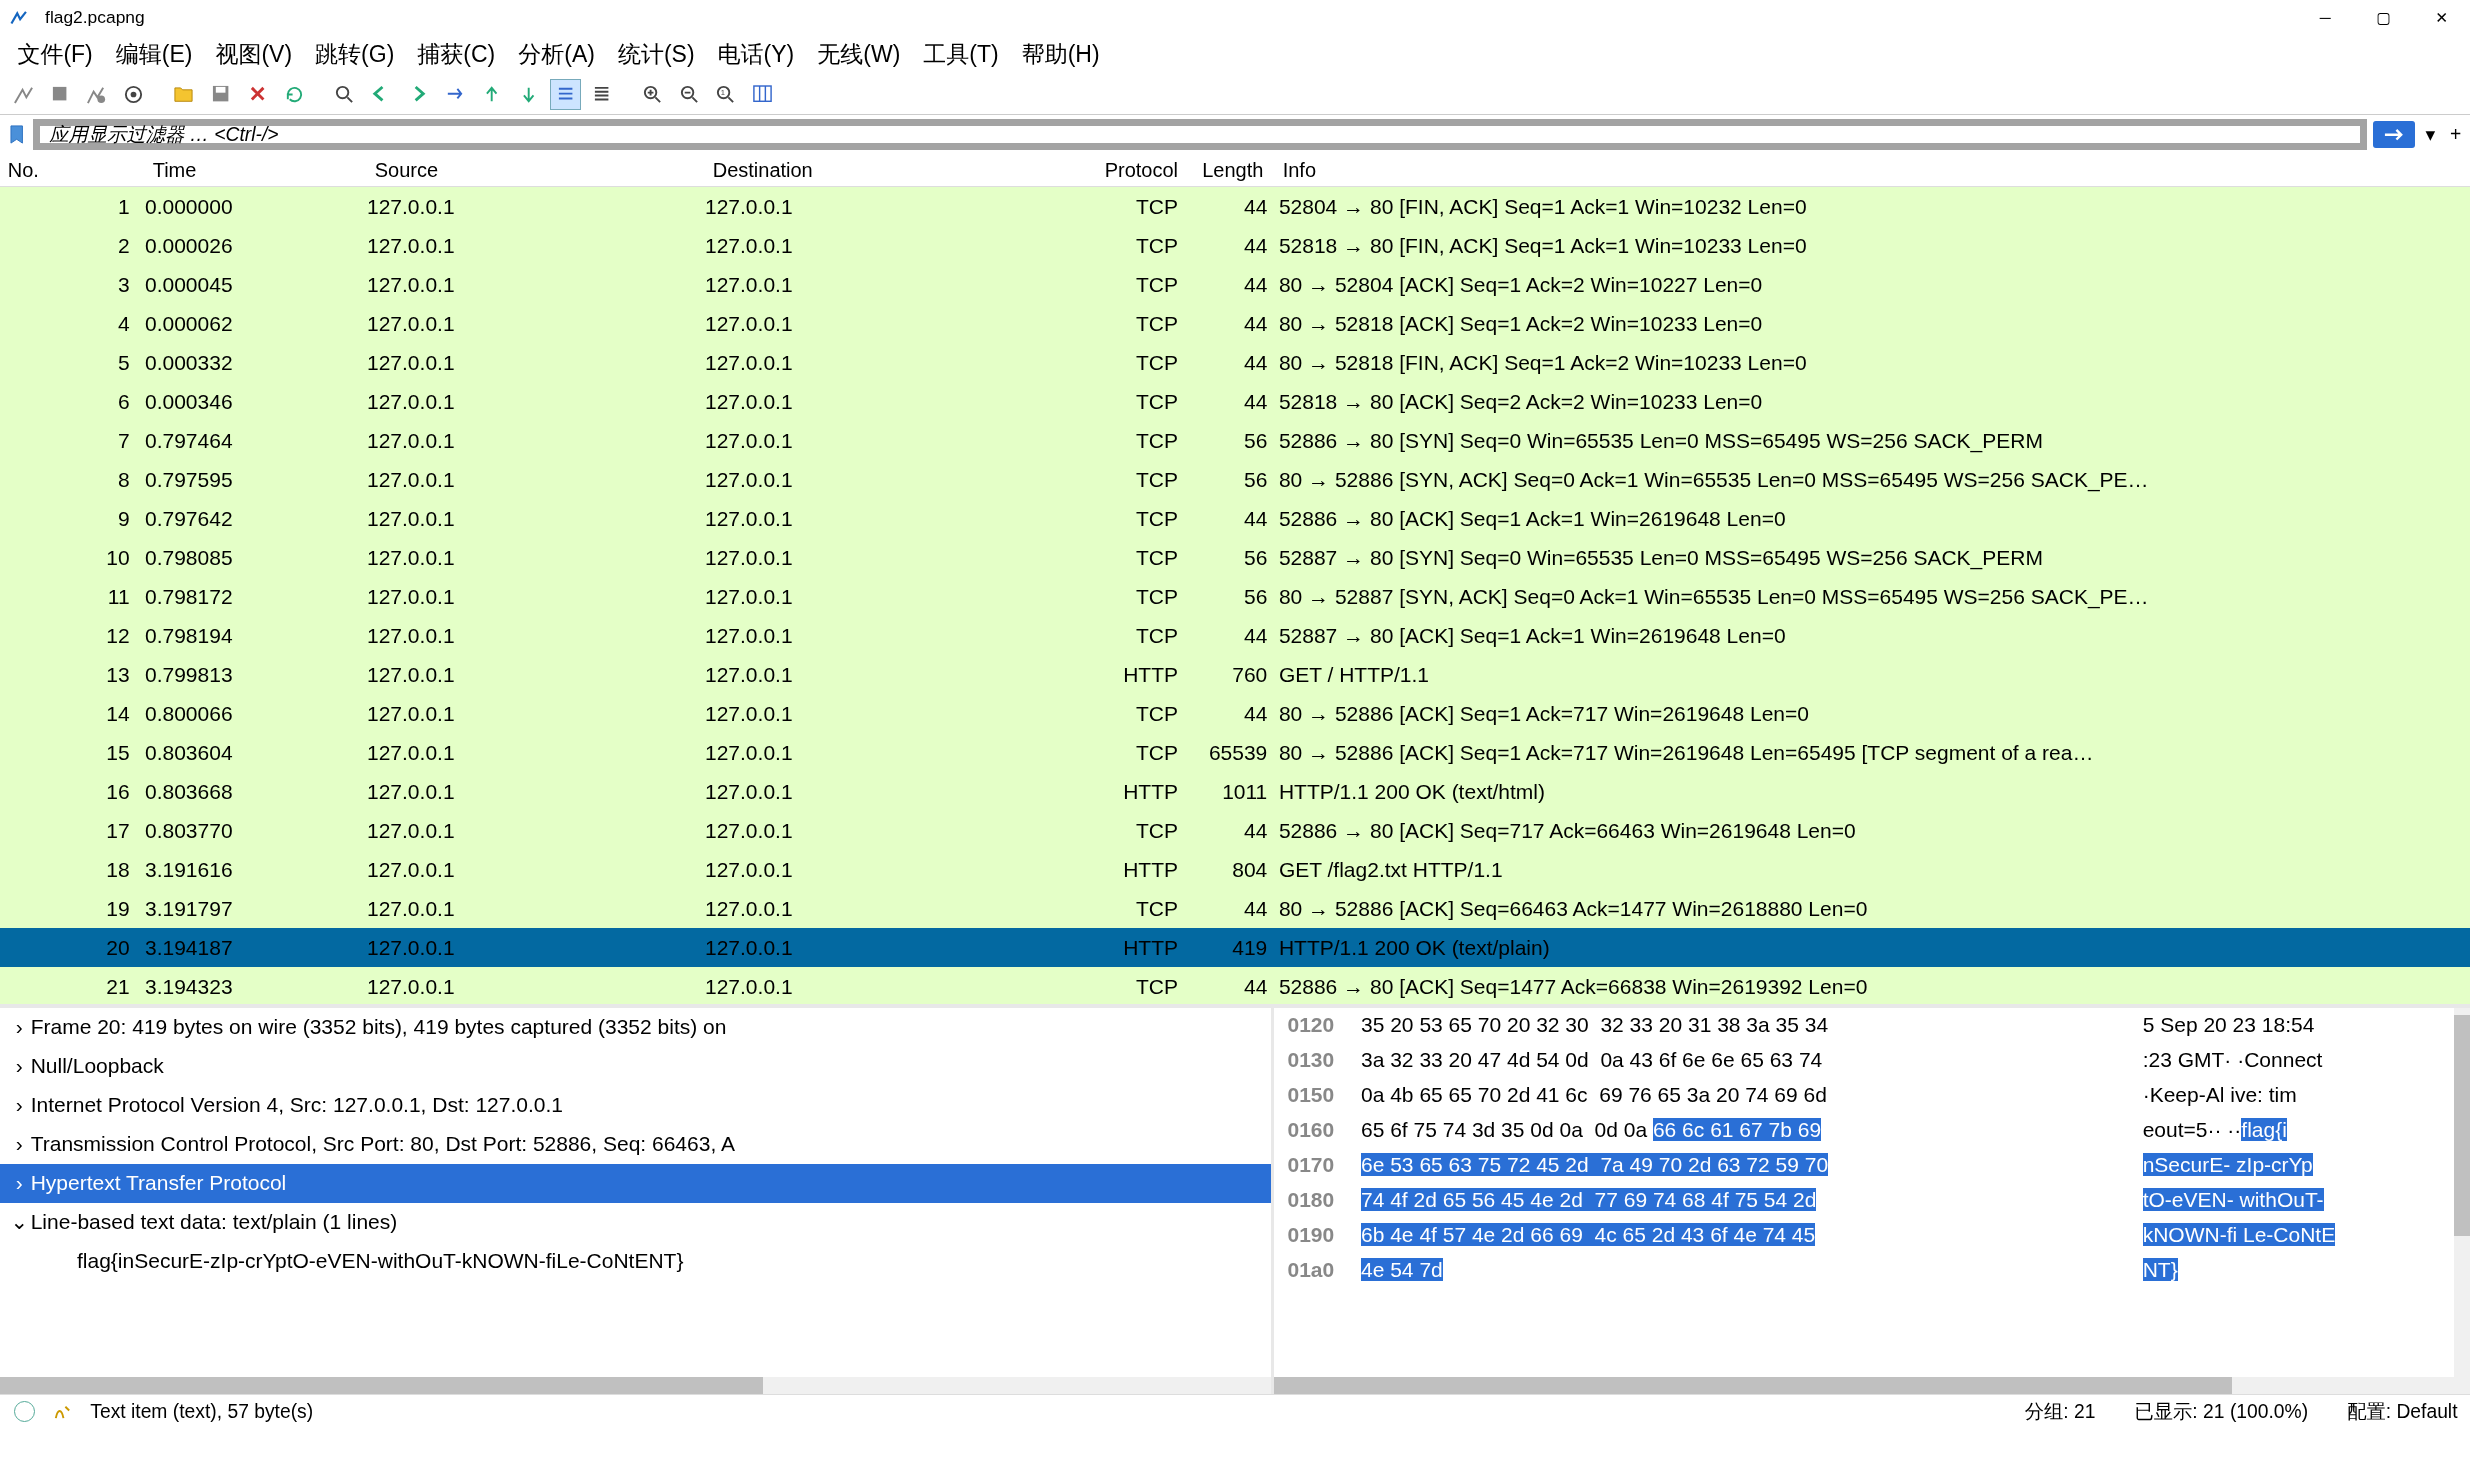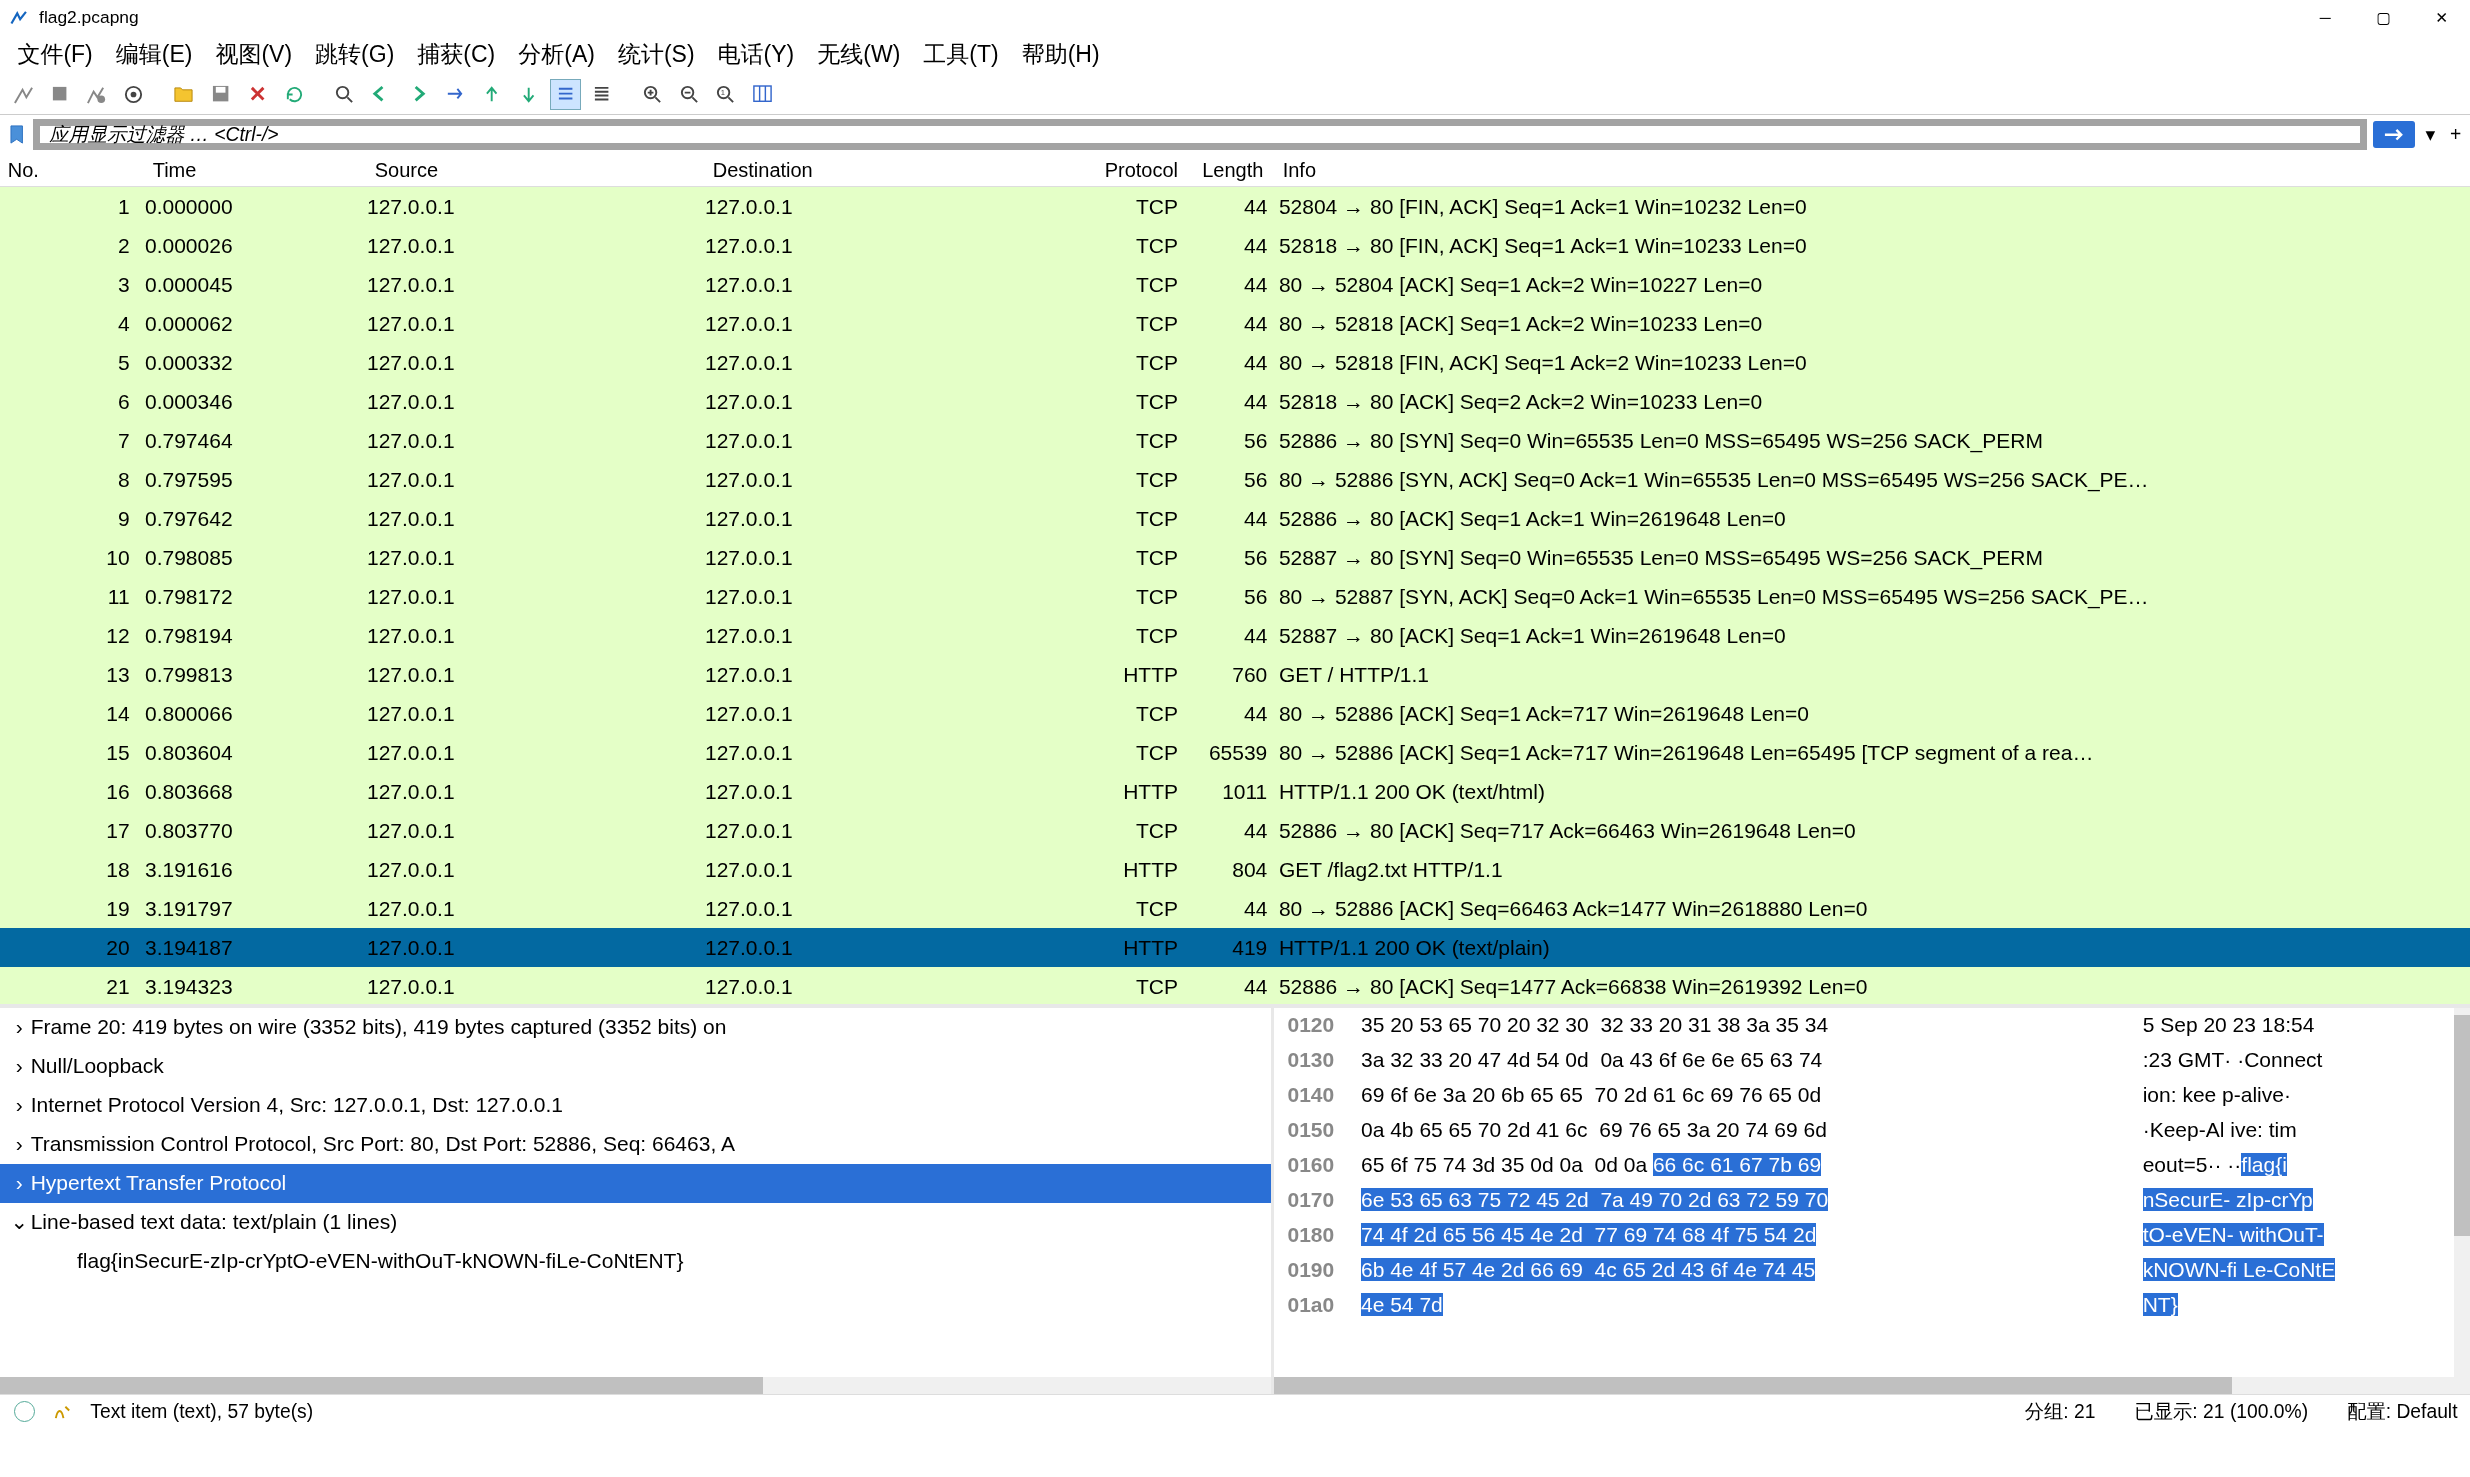--- a/index.html
+++ b/index.html
@@ -1,18 +1,18 @@
 <!DOCTYPE html>
 <html><head>
 <meta charset="utf-8">
 <style>
 * { margin: 0; padding: 0; box-sizing: border-box; font-family: "Segoe UI", Tahoma, sans-serif; }
 body { background: #fff; font-size: 19.3px; overflow: hidden; width: 2471px; height: 1477px; }
 .titlebar { height: 35px; display: flex; align-items: center; justify-content: space-between; padding: 0 9.7px; background: #fff; }
-.titlebar-left { display: flex; align-items: center; gap: 12px; }
+.titlebar-left { display: flex; align-items: center; gap: 18px; }
 .fin-icon { width: 17.4px; height: 17.4px; }
 .title-text { font-size: 17.4px; }
 .titlebar-right { display: flex; gap: 19.3px; }
 .win-btn { width: 39px; height: 29px; display: flex; align-items: center; justify-content: center; font-size: 15.4px; }
 .menubar { height: 39px; display: flex; align-items: center; gap: 23px; padding: 0 17.4px; font-size: 23px; }
 .menu-item { cursor: default; }
 .toolbar { height: 41px; display: flex; align-items: center; gap: 5.8px; padding: 0 7.7px; border-bottom: 1px solid #ccc; }
 .tb-btn { width: 31px; height: 31px; display: flex; align-items: center; justify-content: center; }
 .tb-sep { width: 7.7px; }
 .filter-row { height: 39px; display: flex; align-items: center; padding: 0 5.8px; gap: 5.8px; }
@@ -470,21 +470,20 @@
       </div>
     <div class="tree-scroll">
         <div class="tree-scroll-thumb" style="width:60%"></div>
       </div>
   </div>
 
   <div class="hex-pane">
     <div id="hex-rows">
         <div class="hex-row"><div class="hex-offset">0120</div><div class="hex-bytes">35 20 53 65 70 20 32 30  32 33 20 31 38 3a 35 34</div><div class="hex-ascii">5 Sep 20 23 18:54</div></div>
         <div class="hex-row"><div class="hex-offset">0130</div><div class="hex-bytes">3a 32 33 20 47 4d 54 0d  0a 43 6f 6e 6e 65 63 74</div><div class="hex-ascii">:23 GMT· ·Connect</div></div>
-        <div class="hex-row"><div class="hex-offset">0140</div><div class="hex-bytes">69 6f 6e 3a 20 6b 65 65  70 2d 61 6c 69 76 65 0d</div><div class="hex-ascii">ion: kee p-alive·</div></div>
         <div class="hex-row"><div class="hex-offset">0150</div><div class="hex-bytes">0a 4b 65 65 70 2d 41 6c  69 76 65 3a 20 74 69 6d</div><div class="hex-ascii">·Keep-Al ive: tim</div></div>
         <div class="hex-row"><div class="hex-offset">0160</div><div class="hex-bytes">65 6f 75 74 3d 35 0d 0a  0d 0a <span class="hl-bytes">66 6c 61 67 7b 69</span></div><div class="hex-ascii">eout=5·· ··<span class="hl-bytes">flag{i</span></div></div>
         <div class="hex-row"><div class="hex-offset">0170</div><div class="hex-bytes"><span class="hl-bytes">6e 53 65 63 75 72 45 2d  7a 49 70 2d 63 72 59 70</span></div><div class="hex-ascii"><span class="hl-bytes">nSecurE- zIp-crYp</span></div></div>
         <div class="hex-row"><div class="hex-offset">0180</div><div class="hex-bytes"><span class="hl-bytes">74 4f 2d 65 56 45 4e 2d  77 69 74 68 4f 75 54 2d</span></div><div class="hex-ascii"><span class="hl-bytes">tO-eVEN- withOuT-</span></div></div>
         <div class="hex-row"><div class="hex-offset">0190</div><div class="hex-bytes"><span class="hl-bytes">6b 4e 4f 57 4e 2d 66 69  4c 65 2d 43 6f 4e 74 45</span></div><div class="hex-ascii"><span class="hl-bytes">kNOWN-fi Le-CoNtE</span></div></div>
         <div class="hex-row"><div class="hex-offset">01a0</div><div class="hex-bytes"><span class="hl-bytes">4e 54 7d</span></div><div class="hex-ascii"><span class="hl-bytes">NT}</span></div></div>
       </div>
     <div class="hex-vscroll">
         <div class="hex-vthumb" style="height:60%;margin-top:40%"></div>
       </div>

